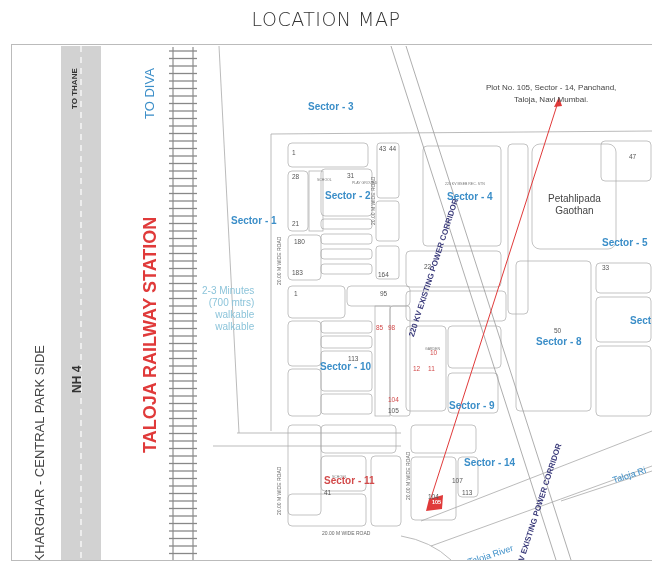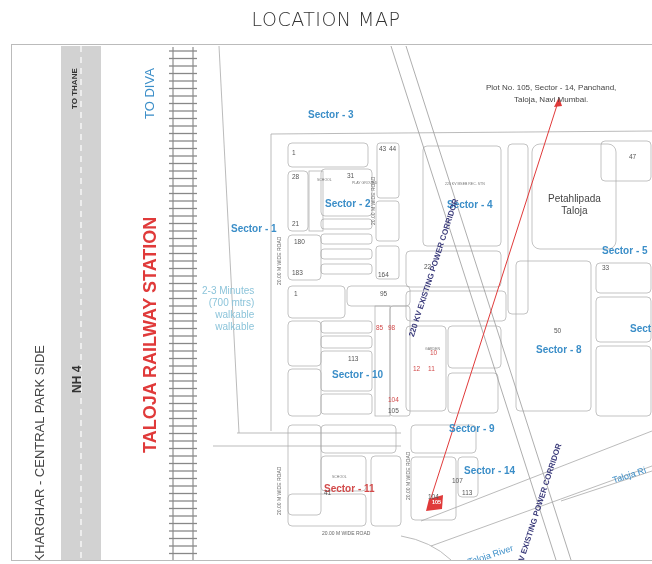--- a/index.html
+++ b/index.html
@@ -2,21 +2,21 @@
 <html><head>
 <meta charset="utf-8">
 <style>
   html, body { margin: 0; padding: 0; background: #ffffff; }
   body { width: 652px; height: 564px; position: relative; overflow: hidden; font-family: "Liberation Sans", sans-serif; }
   .title { position: absolute; left: 0; top: 8px; width: 652px; text-align: center; font-family: "DejaVu Sans", sans-serif; font-weight: 300; font-size: 19px; color: #333; letter-spacing: 0.5px; }
   .frame { position: absolute; left: 11px; top: 44px; width: 640px; height: 515px; border: 1px solid #bbb; background: #fff; overflow: hidden; }
   svg { position: absolute; left: 0; top: 0; }
   .lbl { position: absolute; white-space: nowrap; }
   .vert { transform-origin: left top; transform: rotate(-90deg); }
-  .sector { color: #3b8ec8; font-weight: bold; font-size: 10px; margin-top: 8px; }
+  .sector { color: #3b8ec8; font-weight: bold; font-size: 10px; }
   .num { font-size: 6.5px; color: #555; }
   .redn { font-size: 6.5px; color: #d24a4a; }
   .tiny { font-size: 3.5px; color: #777; }
 </style>
 </head>
 <body>
 
 <div class="title">LOCATION MAP</div>
 
 <div class="frame">
@@ -189,29 +189,29 @@
 
   <div class="lbl" style="left:474px; top:38px; font-size:8px; color:#444;">Plot No. 105, Sector - 14, Panchand,</div>
   <div class="lbl" style="left:502px; top:50px; font-size:8px; color:#444;">Taloja, Navi Mumbai.</div>
 
   <div class="lbl sector" style="left:296px; top:56px;">Sector - 3</div>
   <div class="lbl sector" style="left:219px; top:170px;">Sector - 1</div>
   <div class="lbl sector" style="left:313px; top:145px;">Sector - 2</div>
   <div class="lbl sector" style="left:435px; top:146px;">Sector - 4</div>
   <div class="lbl sector" style="left:590px; top:192px;">Sector - 5</div>
   <div class="lbl sector" style="left:524px; top:291px;">Sector - 8</div>
-  <div class="lbl sector" style="left:437px; top:370px;text-align:right;">Sector - 9</div>
-  <div class="lbl sector" style="left:320px; top:316px;">Sector - 10</div>
+  <div class="lbl sector" style="left:437px; top:355px;text-align:right;">Sector - 9</div>
+  <div class="lbl sector" style="left:308px; top:316px;">Sector - 10</div>
   <div class="lbl sector" style="left:312px; top:430px; color:#d24a4a;">Sector - 11</div>
   <div class="lbl sector" style="left:452px; top:412px;">Sector - 14</div>
   <div class="lbl sector" style="left:618px; top:270px;">Sect</div>
 
   <div class="lbl" style="left:536px; top:148px; font-size:10px; color:#444; text-align:center; line-height:12px;">
     <div>Petahlipada</div>
-    <div>Taloja</div>
+    <div>Gaothan</div>
   </div>
   <div class="lbl" style="left:455px; top:505px; font-size:9px; color:#3b8ec8; transform:rotate(-18deg);">Taloja River</div>
   <div class="lbl" style="left:600px; top:425px; font-size:9px; color:#3b8ec8; transform:rotate(-18deg);">Taloja Ri</div>
   <div class="lbl" style="left:395px; top:290px; font-size:8px; font-weight:bold; color:#3a3a7a; transform-origin:left top; transform:rotate(-72deg);">220 KV EXISTING POWER CORRIDOR</div>
   <div class="lbl" style="left:503px; top:520px; font-size:8px; font-weight:bold; color:#3a3a7a; transform-origin:left top; transform:rotate(-72deg);">KV EXISTING POWER CORRIDOR</div>
 
   <div class="lbl vert" style="left:264px; top:240px; font-size:5px; color:#666;">20.00 M WIDE ROAD</div>
   <div class="lbl vert" style="left:358px; top:180px; font-size:5px; color:#666;">20.00 M WIDE ROAD</div>
   <div class="lbl vert" style="left:264px; top:470px; font-size:5px; color:#666;">20.00 M WIDE ROAD</div>
   <div class="lbl vert" style="left:393px; top:455px; font-size:5px; color:#666;">20.00 M WIDE ROAD</div>

